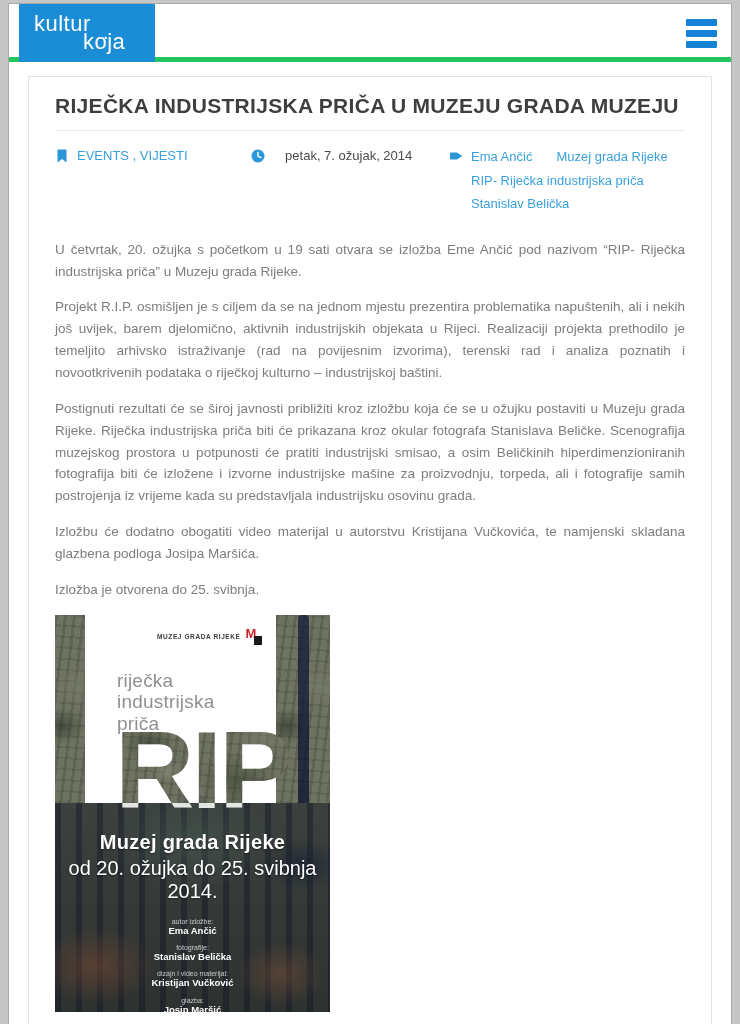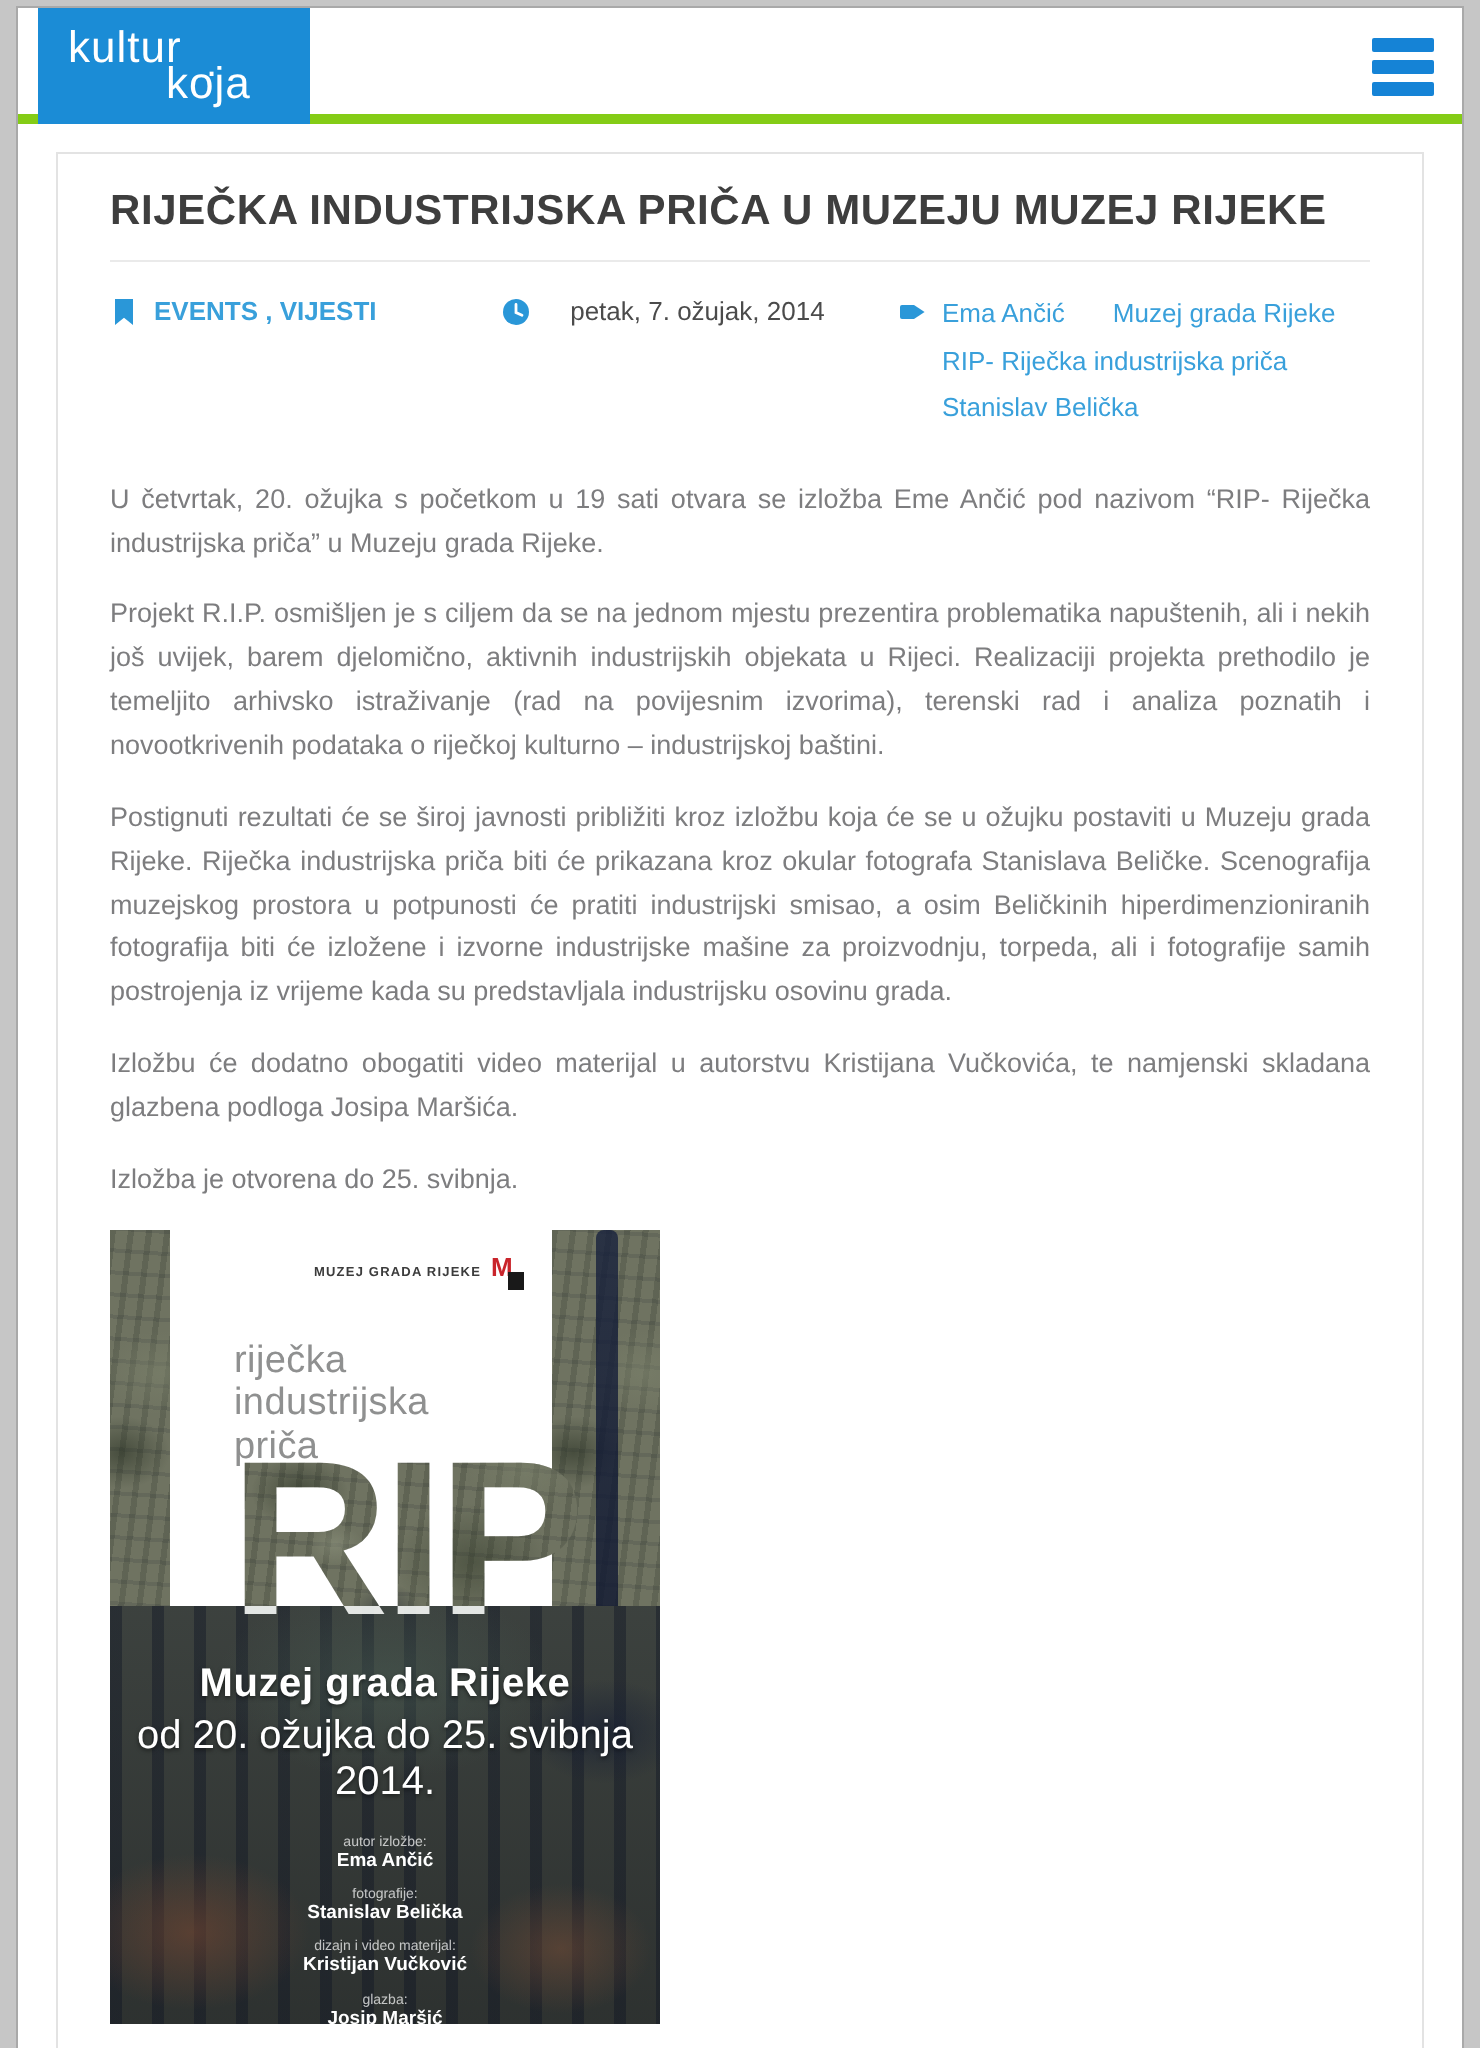--- a/index.html
+++ b/index.html
@@ -1,35 +1,35 @@
 <!DOCTYPE html>
 <html><head>
 <meta charset="utf-8">
 <style>
   * { box-sizing: border-box; margin: 0; padding: 0; }
   html, body { font-family: "Liberation Sans", sans-serif; }
   body { background:#c6c6c6; padding:3px 8px 12px; }
   .page { background:#fff; border:1px solid #a9a9a9; min-height:1005px; position:relative; }
 
   
-  .header { position:relative; height:58px; background:#fff; border-bottom:5px solid #84cc16; }
+  .header { position:relative; height:58px; background:#fff; border-bottom:5px solid #22c55e; }
   .logo { position:absolute; left:10px; top:0; width:136px; height:58px; background:#1b8cd6; color:#fff; cursor:pointer; }
   .logo-top { position:absolute; left:15px; top:7px; font-size:22px; font-weight:400; letter-spacing:.5px; }
   .logo-dot { position:absolute; left:84px; top:17px; font-size:20px; }
   .logo-bottom { position:absolute; left:64px; top:25px; font-size:22px; letter-spacing:.5px; }
   .menu-btn { position:absolute; right:14px; top:15px; width:31px; height:29px; background:none; border:none; cursor:pointer; display:flex; flex-direction:column; justify-content:space-between; padding:0; }
   .menu-bar { display:block; width:31px; height:7px; background:#1583d6; border-radius:1px; }
 
   
   .card { margin:14px 19px 10px; border:1px solid #e3e3e3; background:#fff; padding:17px 26px 22px; }
   .title { font-size:21px; font-weight:700; color:#3e3e3e; letter-spacing:.3px; padding-bottom:12px; border-bottom:1px solid #eaeaea; }
 
   .meta { display:flex; margin-top:17px; font-size:13px; }
   .meta-col { display:flex; align-items:flex-start; }
-  .meta-col.c1 { width:216px;font-weight:bold; }
+  .meta-col.c1 { width:216px; }
   .meta-col.c2 { width:218px;gap:12px; }
   .meta-col.c3 { flex:1; }
   .meta-icon { width:14px; height:14px; margin-right:8px; flex:none; margin-top:1px; }
   .meta a, .blue-link { color:#39a0db; text-decoration:none; cursor:pointer; }
   .cat-links { color:#39a0db; }
   .cat-sep { color:#39a0db; }
   .date-text { color:#4b4b4b; }
   .tags { display:flex; flex-wrap:wrap; column-gap:24px; row-gap:6px; width:214px; line-height:1.35; }
 
   .body-text { margin-top:26px; }
@@ -97,21 +97,21 @@
     </div>
     <button class="menu-btn">
       <span class="menu-bar"></span>
       <span class="menu-bar"></span>
       <span class="menu-bar"></span>
     </button>
   </div>
 
   <div class="card">
 
-    <h1 class="title">RIJEČKA INDUSTRIJSKA PRIČA U MUZEJU MUZEJ RIJEKE</h1>
+    <h1 class="title">RIJEČKA INDUSTRIJSKA PRIČA U MUZEJU GRADA MUZEJU</h1>
 
     <div class="meta">
       <div class="meta-col c1">
         <svg class="meta-icon" viewBox="0 0 14 14">
             <path fill="#2a97d8" d="M2.5 0.5 h9 v13 l-4.5-3.6 -4.5 3.6 z"></path>
           </svg>
         <span class="cat-links">
           <a>EVENTS</a><span class="cat-sep"> , </span><a>VIJESTI</a>
         </span>
       </div>

